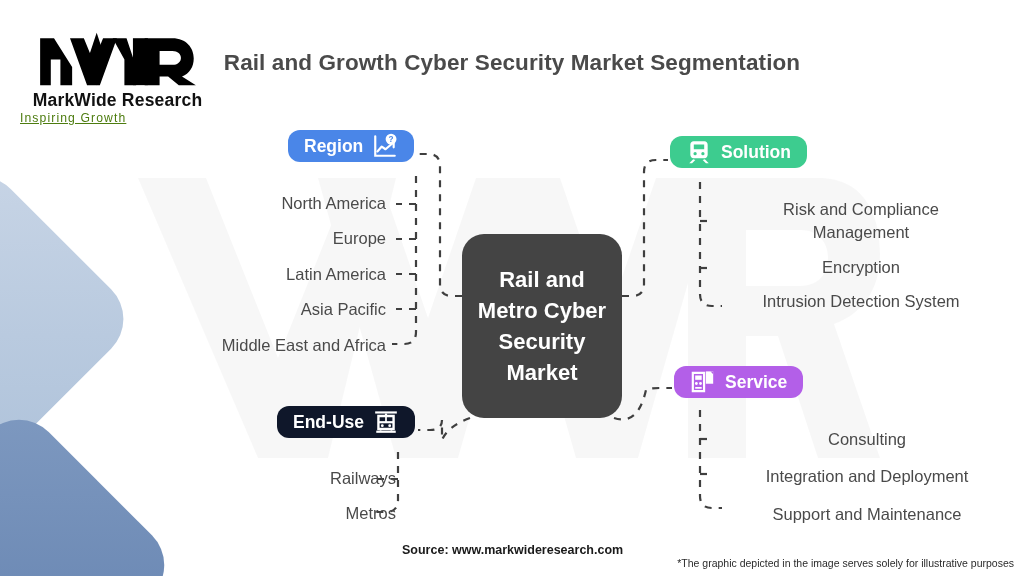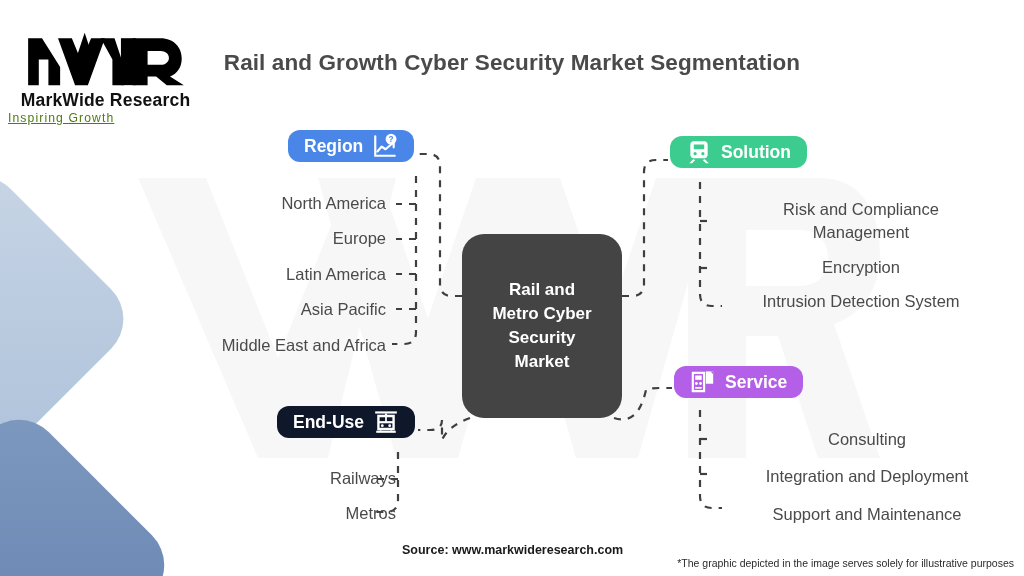--- a/index.html
+++ b/index.html
@@ -32,21 +32,21 @@
     width:226px; height:226px;
     background:linear-gradient(135deg,#c8d5e6 0%,#b9cadf 55%,#aec2da 100%);
   }
   .deco-dark {
     left:-96px; top:450px;
     width:230px; height:230px;
     background:linear-gradient(135deg,#7e99c0 0%,#6d8ab5 60%,#5d7ba8 100%);
   }
 
   
-  .logo { position:absolute; left:8px; top:28px; width:195px; z-index:4; }
+  .logo { position:absolute; left:20px; top:28px; width:195px; z-index:4; }
   .logo-mark { width:160px; height:62px; display:block; margin:0 auto; }
   .logo-name {
     font-size:17.5px; font-weight:bold; color:#111;
     text-align:center; letter-spacing:.2px; line-height:1.05;
     margin-top:1px;
   }
   .logo-tag {
     font-size:12.2px; color:#4d7c0f; text-align:left;
     letter-spacing:1.1px; margin-top:2px;text-decoration:underline;
   }
@@ -65,21 +65,21 @@
 
   
   .center-node {
     position:absolute;
     left:462px; top:234px;
     width:160px; height:184px;
     background:#444444;
     border-radius:22px;
     display:flex; align-items:center; justify-content:center;
     text-align:center;
-    color:#ffffff; font-size:17px; font-weight:bold; line-height:1.42;
+    color:#ffffff; font-size:22px; font-weight:bold; line-height:1.42;
     z-index:5;
   }
 
   
   .badge {
     position:absolute;
     display:inline-flex; align-items:center; gap:9px;
     height:32px; padding:0 16px;
     border-radius:12px;
     color:#ffffff; font-size:17.5px; font-weight:bold;

